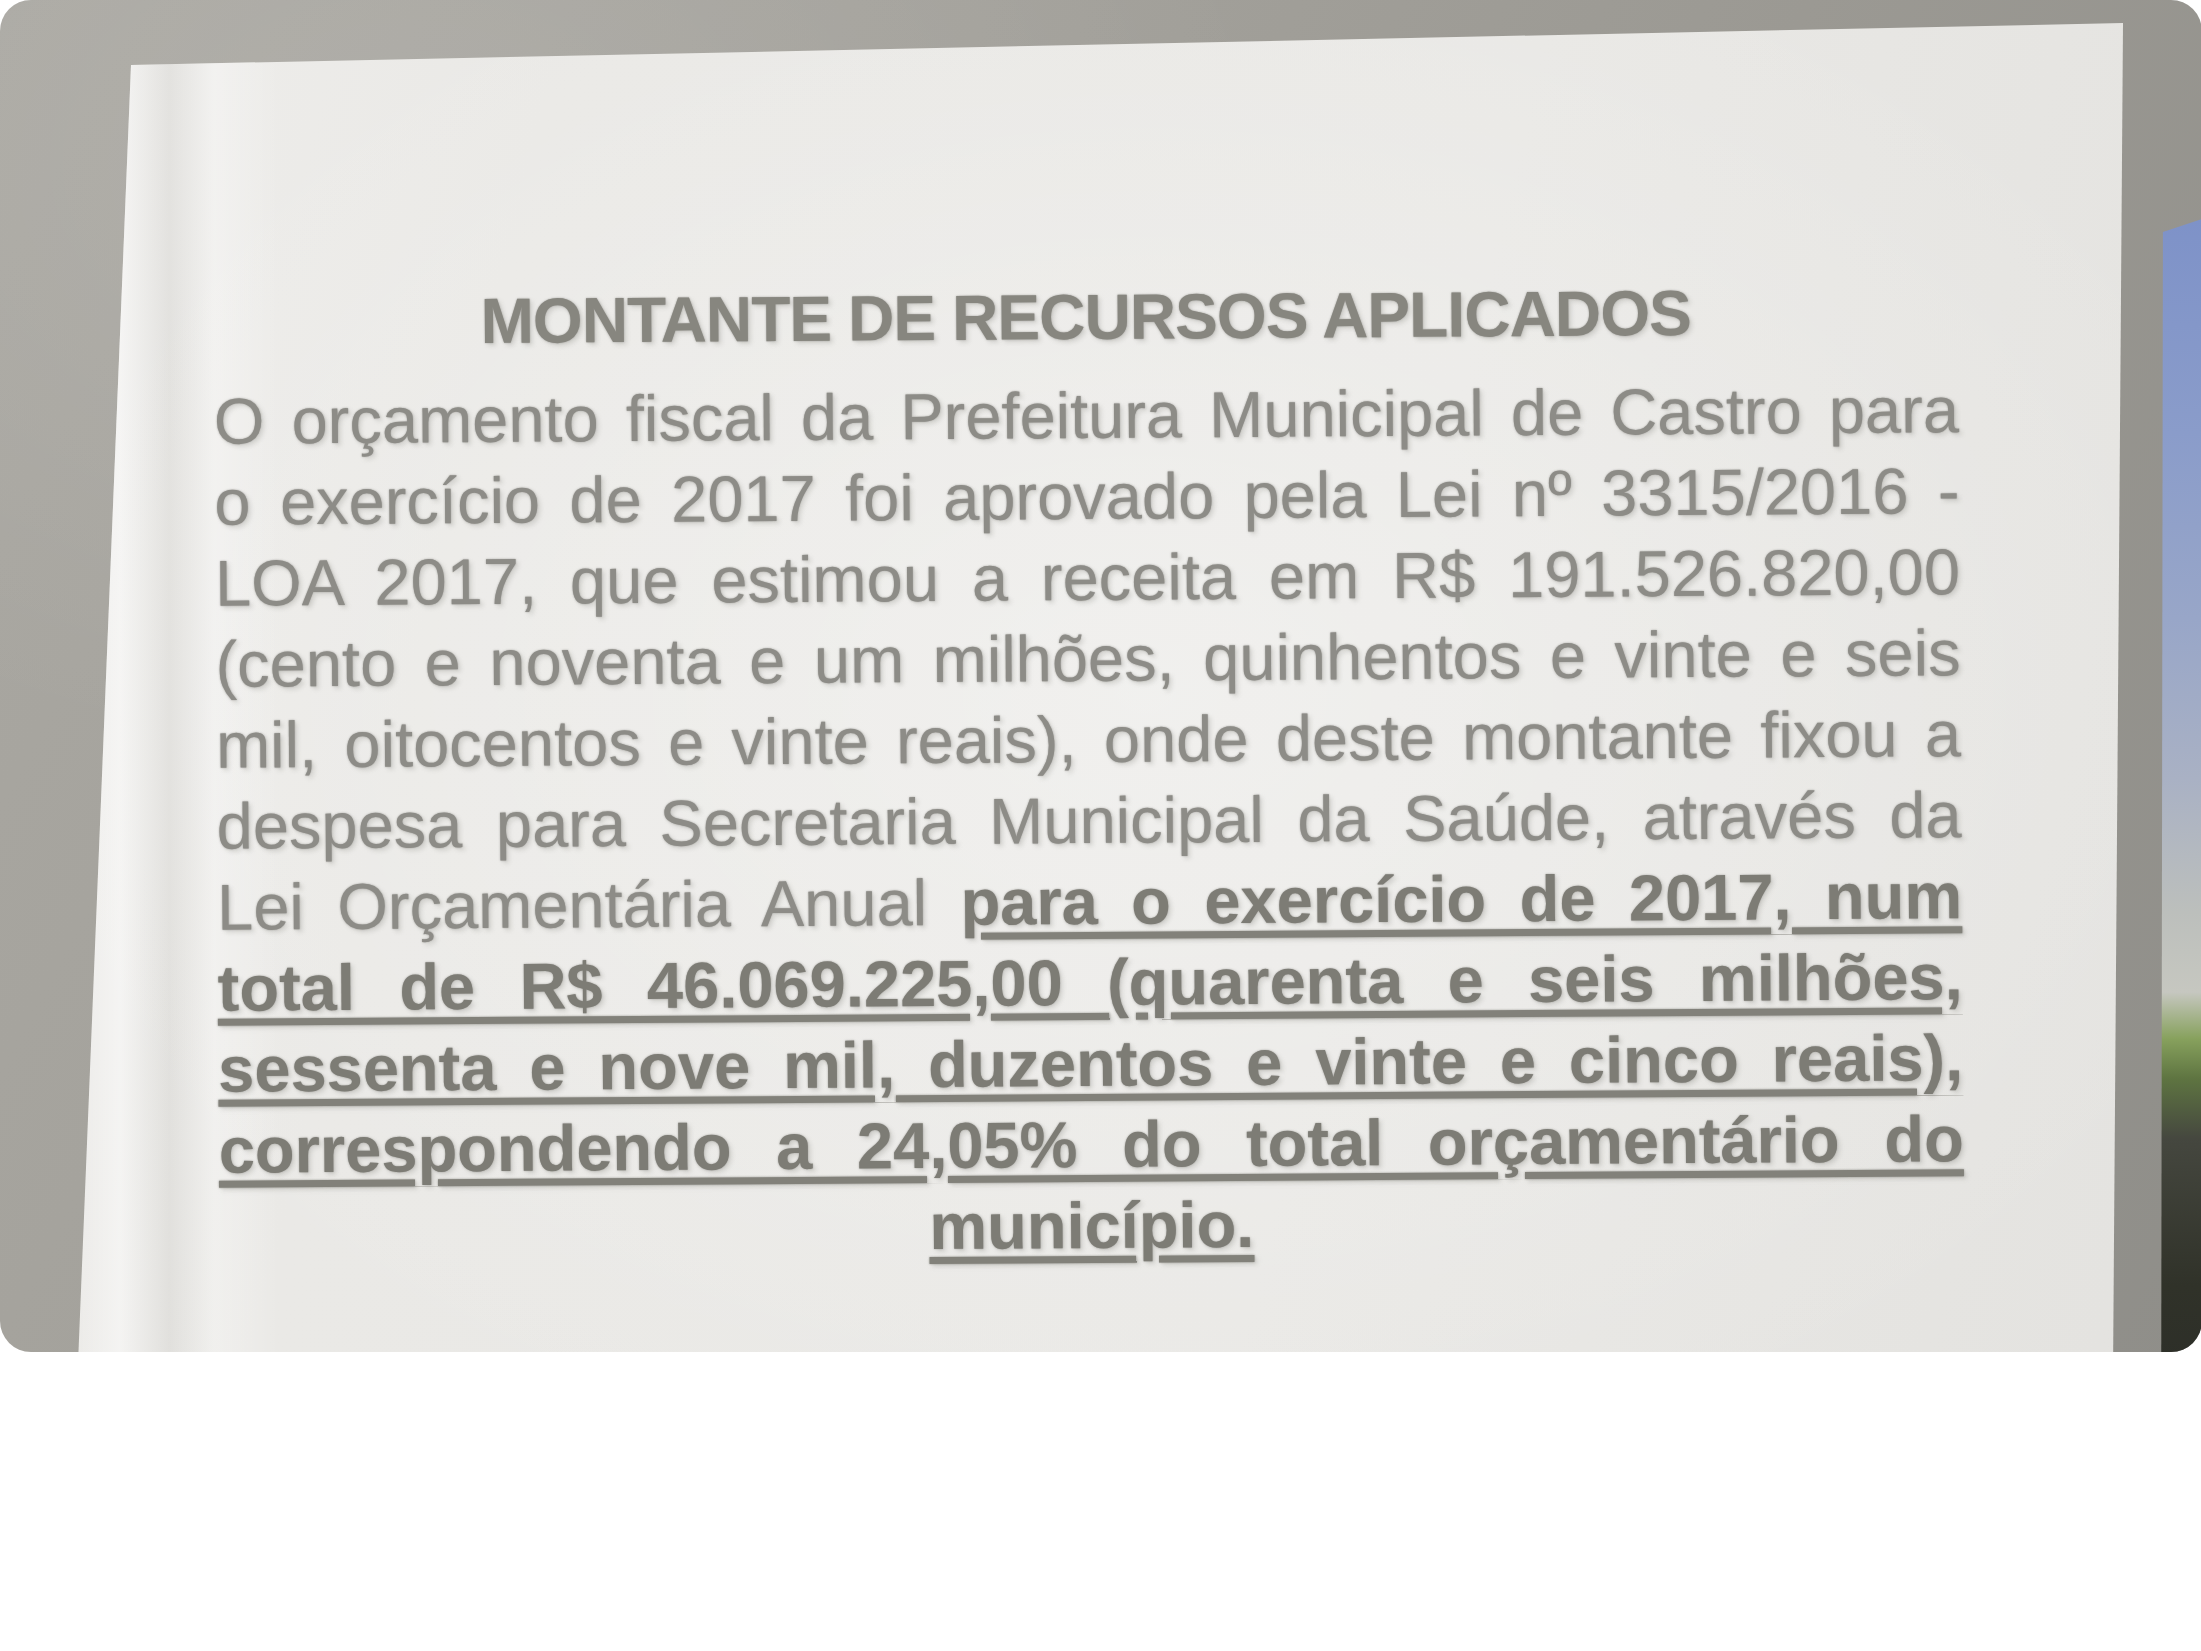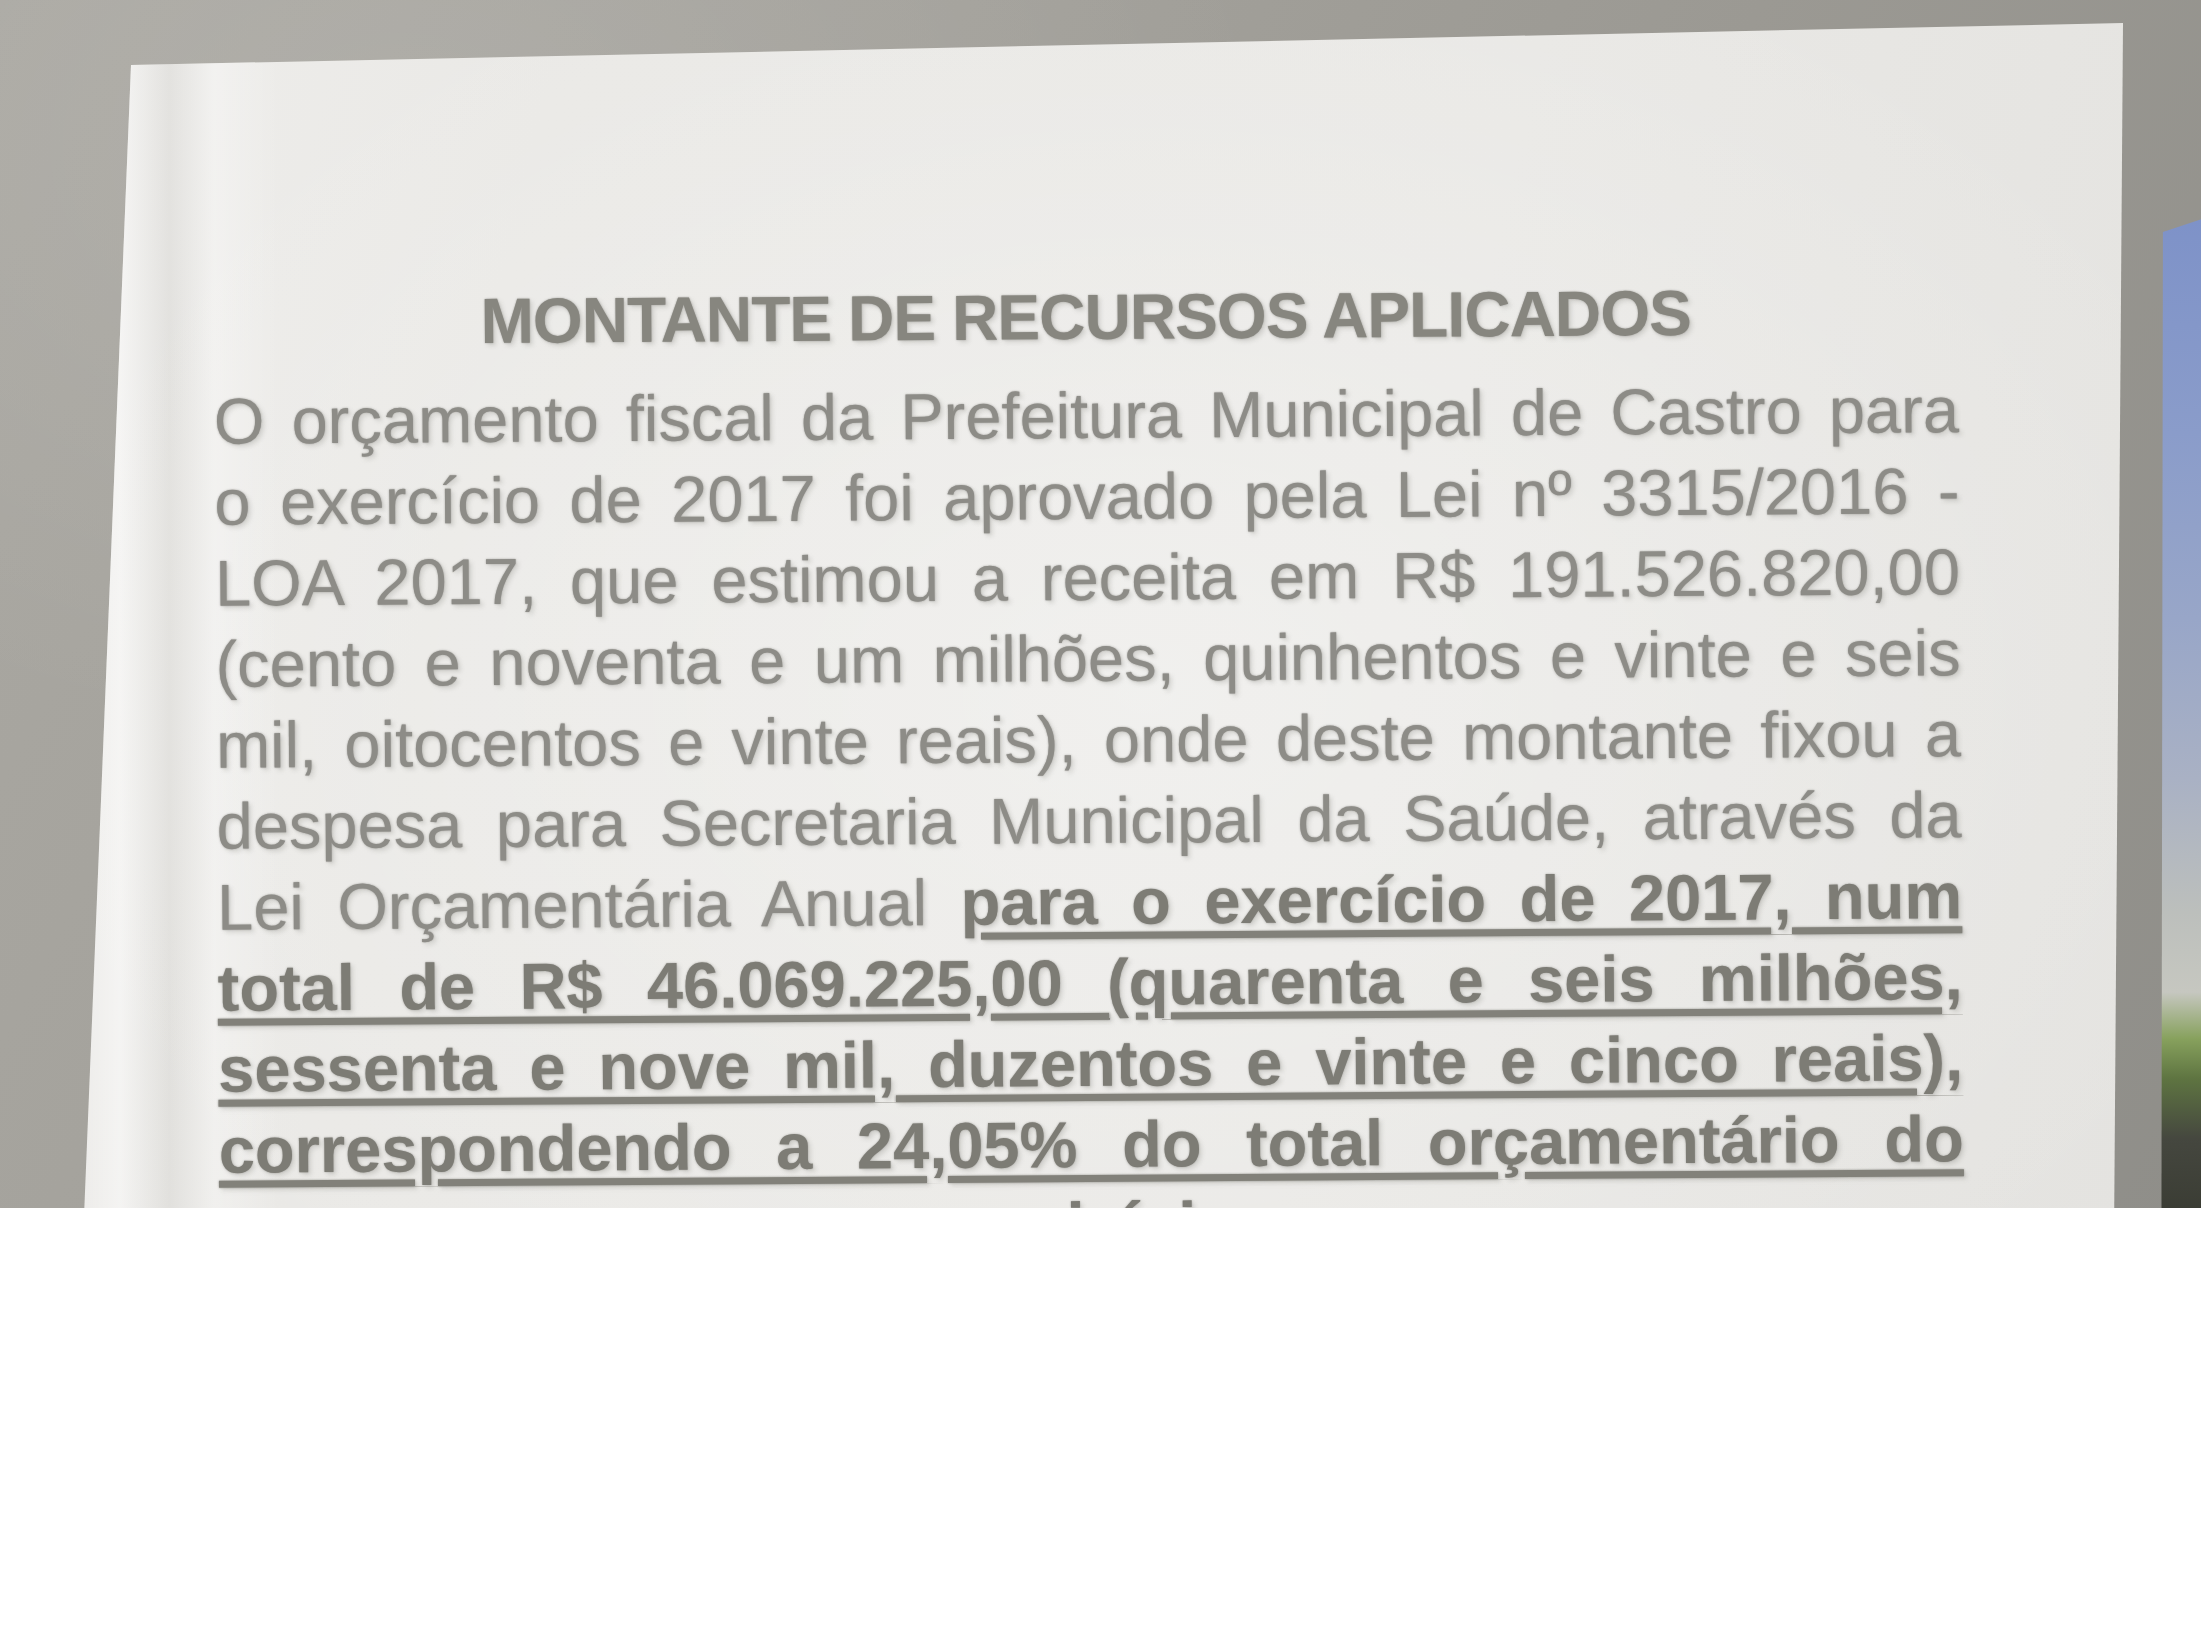--- a/index.html
+++ b/index.html
@@ -8,25 +8,26 @@
     width: 2202px;
     height: 1652px;
     overflow: hidden;
     font-family: "Liberation Sans", sans-serif;
   }
 
   
   .stage {
     position: relative;
     width: 2202px;
-    height: 1208px;
+    height: 1352px;
     background:
       radial-gradient(1492px 1025px at 18% 12%, rgba(255,255,255,0.10), rgba(0,0,0,0) 60%),
       linear-gradient(118deg, #aaa8a2 0%, #a3a19b 34%, #9b9993 62%, #8f8e89 100%);
     overflow: hidden;
+    border-radius: 31px;
   }
 
   
   .screen-shadow {
     position: absolute;
     left: 56px;
     top: 1527px;
     width: 2079px;
     height: 73px;
     background: linear-gradient(rgba(82,81,76,0.55), rgba(82,81,76,0));

